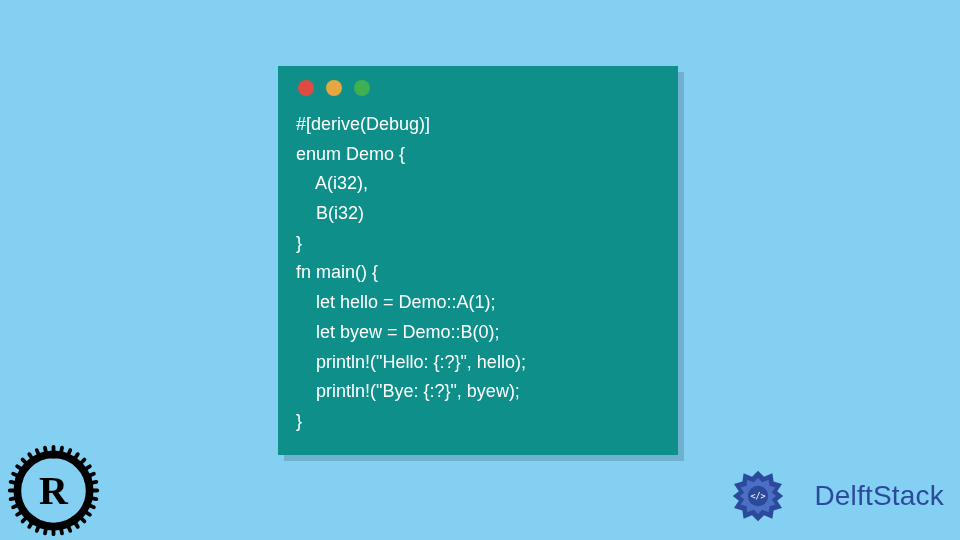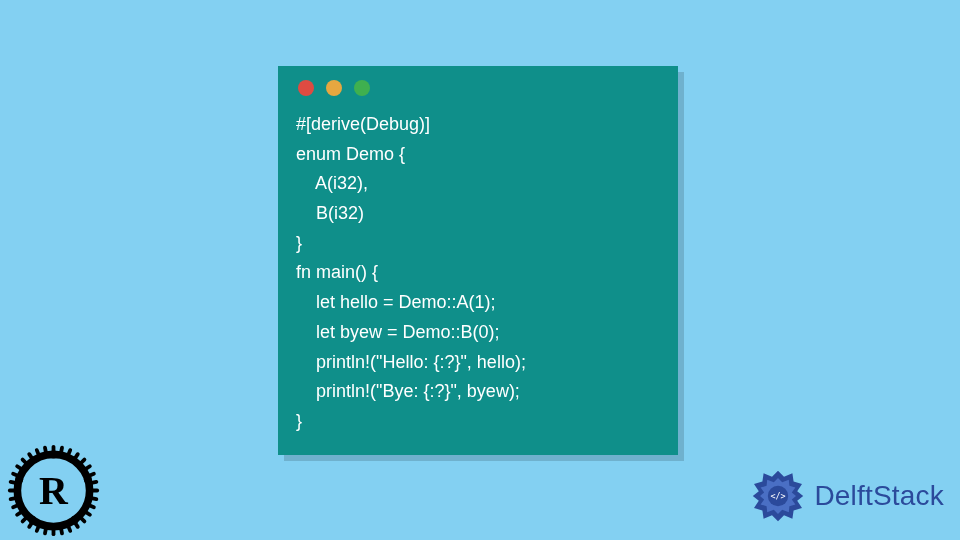--- a/index.html
+++ b/index.html
@@ -59,20 +59,21 @@
   }
   .delft-icon {
     width: 60px;
     height: 60px;
   }
   .delft-text {
     font-size: 28px;
     color: #2b4a9b;
     font-weight: 400;
     letter-spacing: 0.2px;
+    margin-left: 20px;
   }
 </style>
 </head>
 <body>
 
 <div class="code-window">
   <div class="traffic-lights">
     <span class="dot red"></span>
     <span class="dot yellow"></span>
     <span class="dot green"></span>

